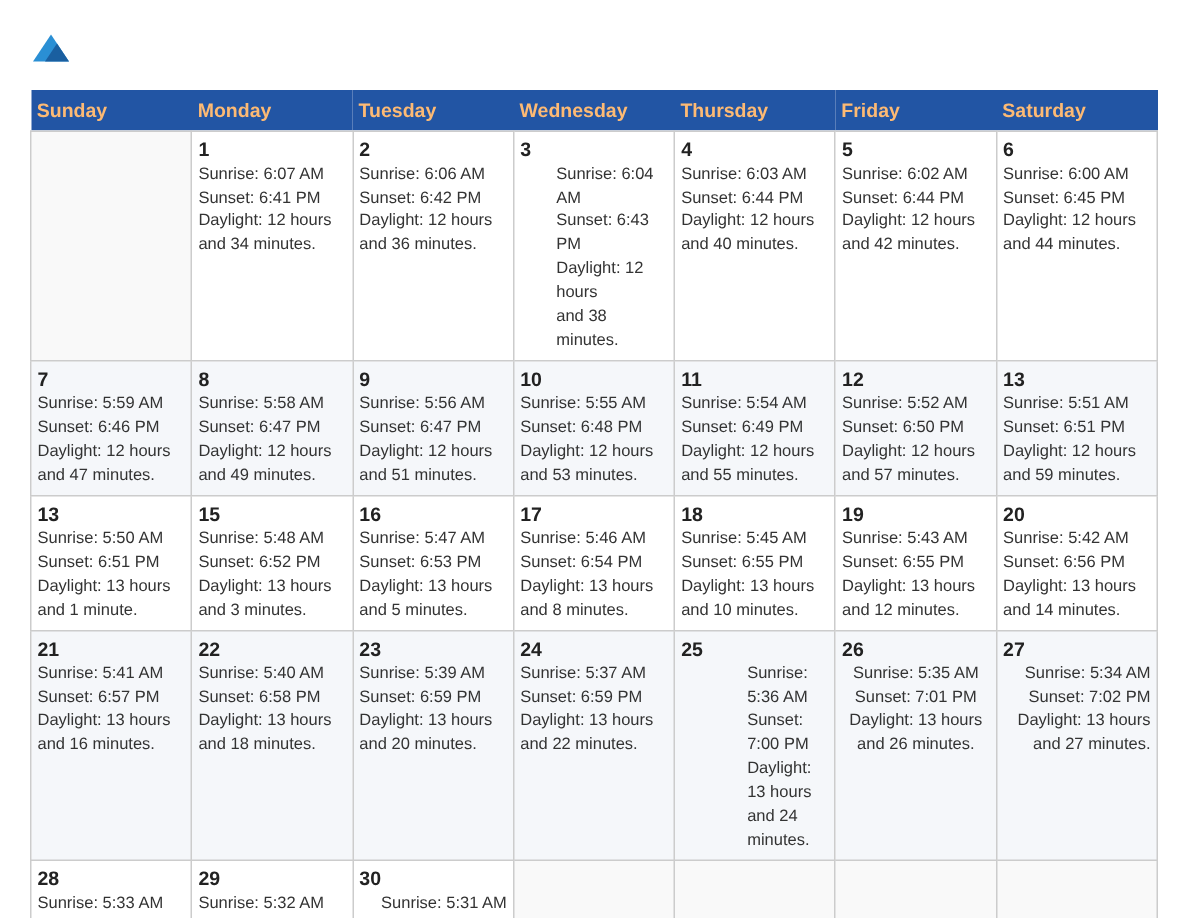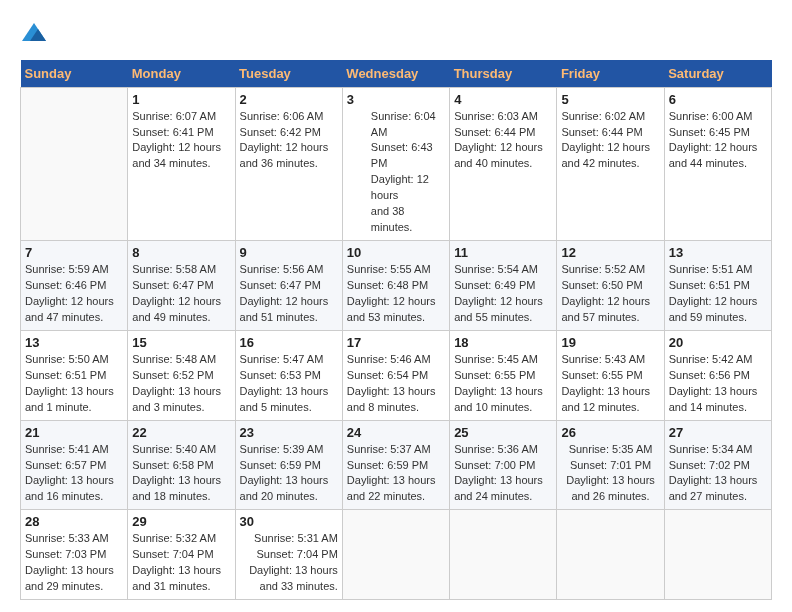--- a/index.html
+++ b/index.html
@@ -291,35 +291,35 @@
         </td>
         <td>
           <span class="day-number">24</span>
           <div class="day-detail" style="white-space: pre-line;">Sunrise: 5:37 AM
 Sunset: 6:59 PM
 Daylight: 13 hours
 and 22 minutes.</div>
         </td>
         <td>
           <span class="day-number">25</span>
-          <div class="day-detail" style="white-space: pre-line;">Sunrise: 5:36 AM
+          <div class="day-detail" style="white-space: pre-line; margin-left: 44px;">Sunrise: 5:36 AM
 Sunset: 7:00 PM
 Daylight: 13 hours
 and 24 minutes.</div>
         </td>
         <td>
           <span class="day-number">26</span>
           <div class="day-detail" style="white-space: pre-line; text-align: center;">Sunrise: 5:35 AM
 Sunset: 7:01 PM
 Daylight: 13 hours
 and 26 minutes.</div>
         </td>
         <td>
           <span class="day-number">27</span>
-          <div class="day-detail" style="white-space: pre-line;">Sunrise: 5:34 AM
+          <div class="day-detail" style="white-space: pre-line; text-align: right;">Sunrise: 5:34 AM
 Sunset: 7:02 PM
 Daylight: 13 hours
 and 27 minutes.</div>
         </td>
       </tr>
       <tr>
         <td>
           <span class="day-number">28</span>
           <div class="day-detail" style="white-space: pre-line;">Sunrise: 5:33 AM
 Sunset: 7:03 PM

